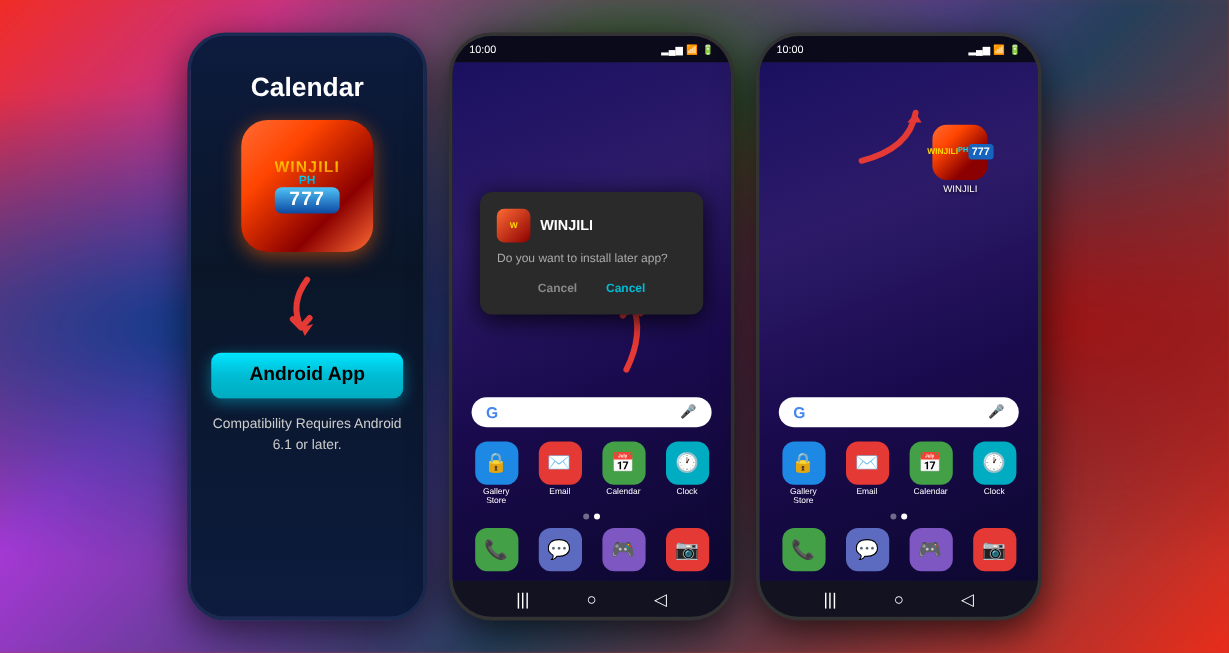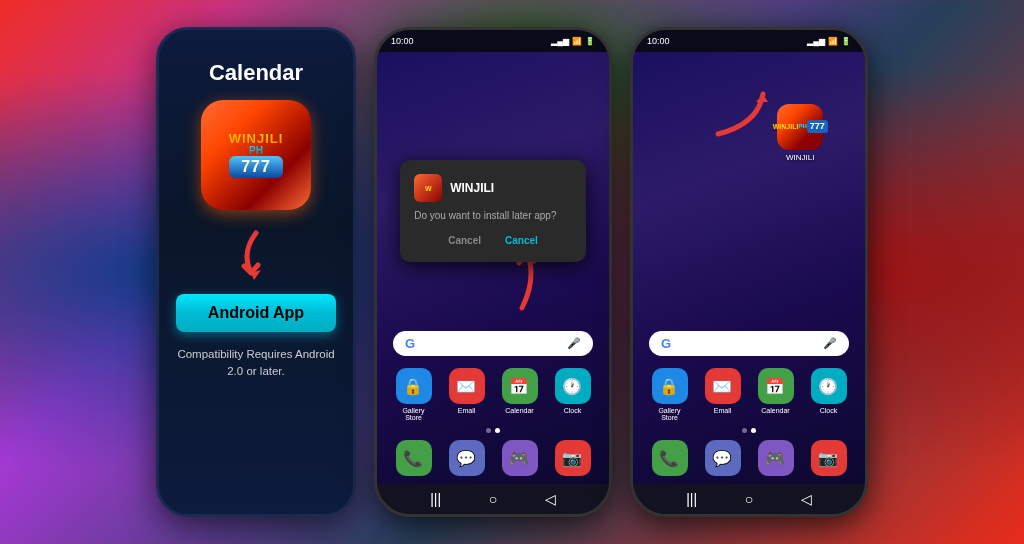--- a/index.html
+++ b/index.html
@@ -385,21 +385,21 @@
 
     <div style="position:relative; width:100%; display:flex; justify-content:center; margin-bottom:6px;">
       <svg width="60" height="60" viewBox="0 0 60 60">
         <path d="M30 5 Q15 25 25 45 L18 38 M25 45 L32 37" stroke="#e53935" stroke-width="5" fill="none" stroke-linecap="round" stroke-linejoin="round"></path>
         <polygon points="25,45 35,42 28,52" fill="#e53935"></polygon>
       </svg>
     </div>
 
     <button class="download-btn">Android App</button>
 
-    <div class="compatibility-text">Compatibility Requires Android 2.0 or later.</div>
+    <div class="compatibility-text">Compatibility Requires Android 6.1 or later.</div>
   </div>
 
   <div class="phone-mockup">
     <div class="phone-notch-area">
       <span>10:00</span>
       <div class="status-icons">
         <span>▂▄▆</span>
         <span>📶</span>
         <span>🔋</span>
       </div>

